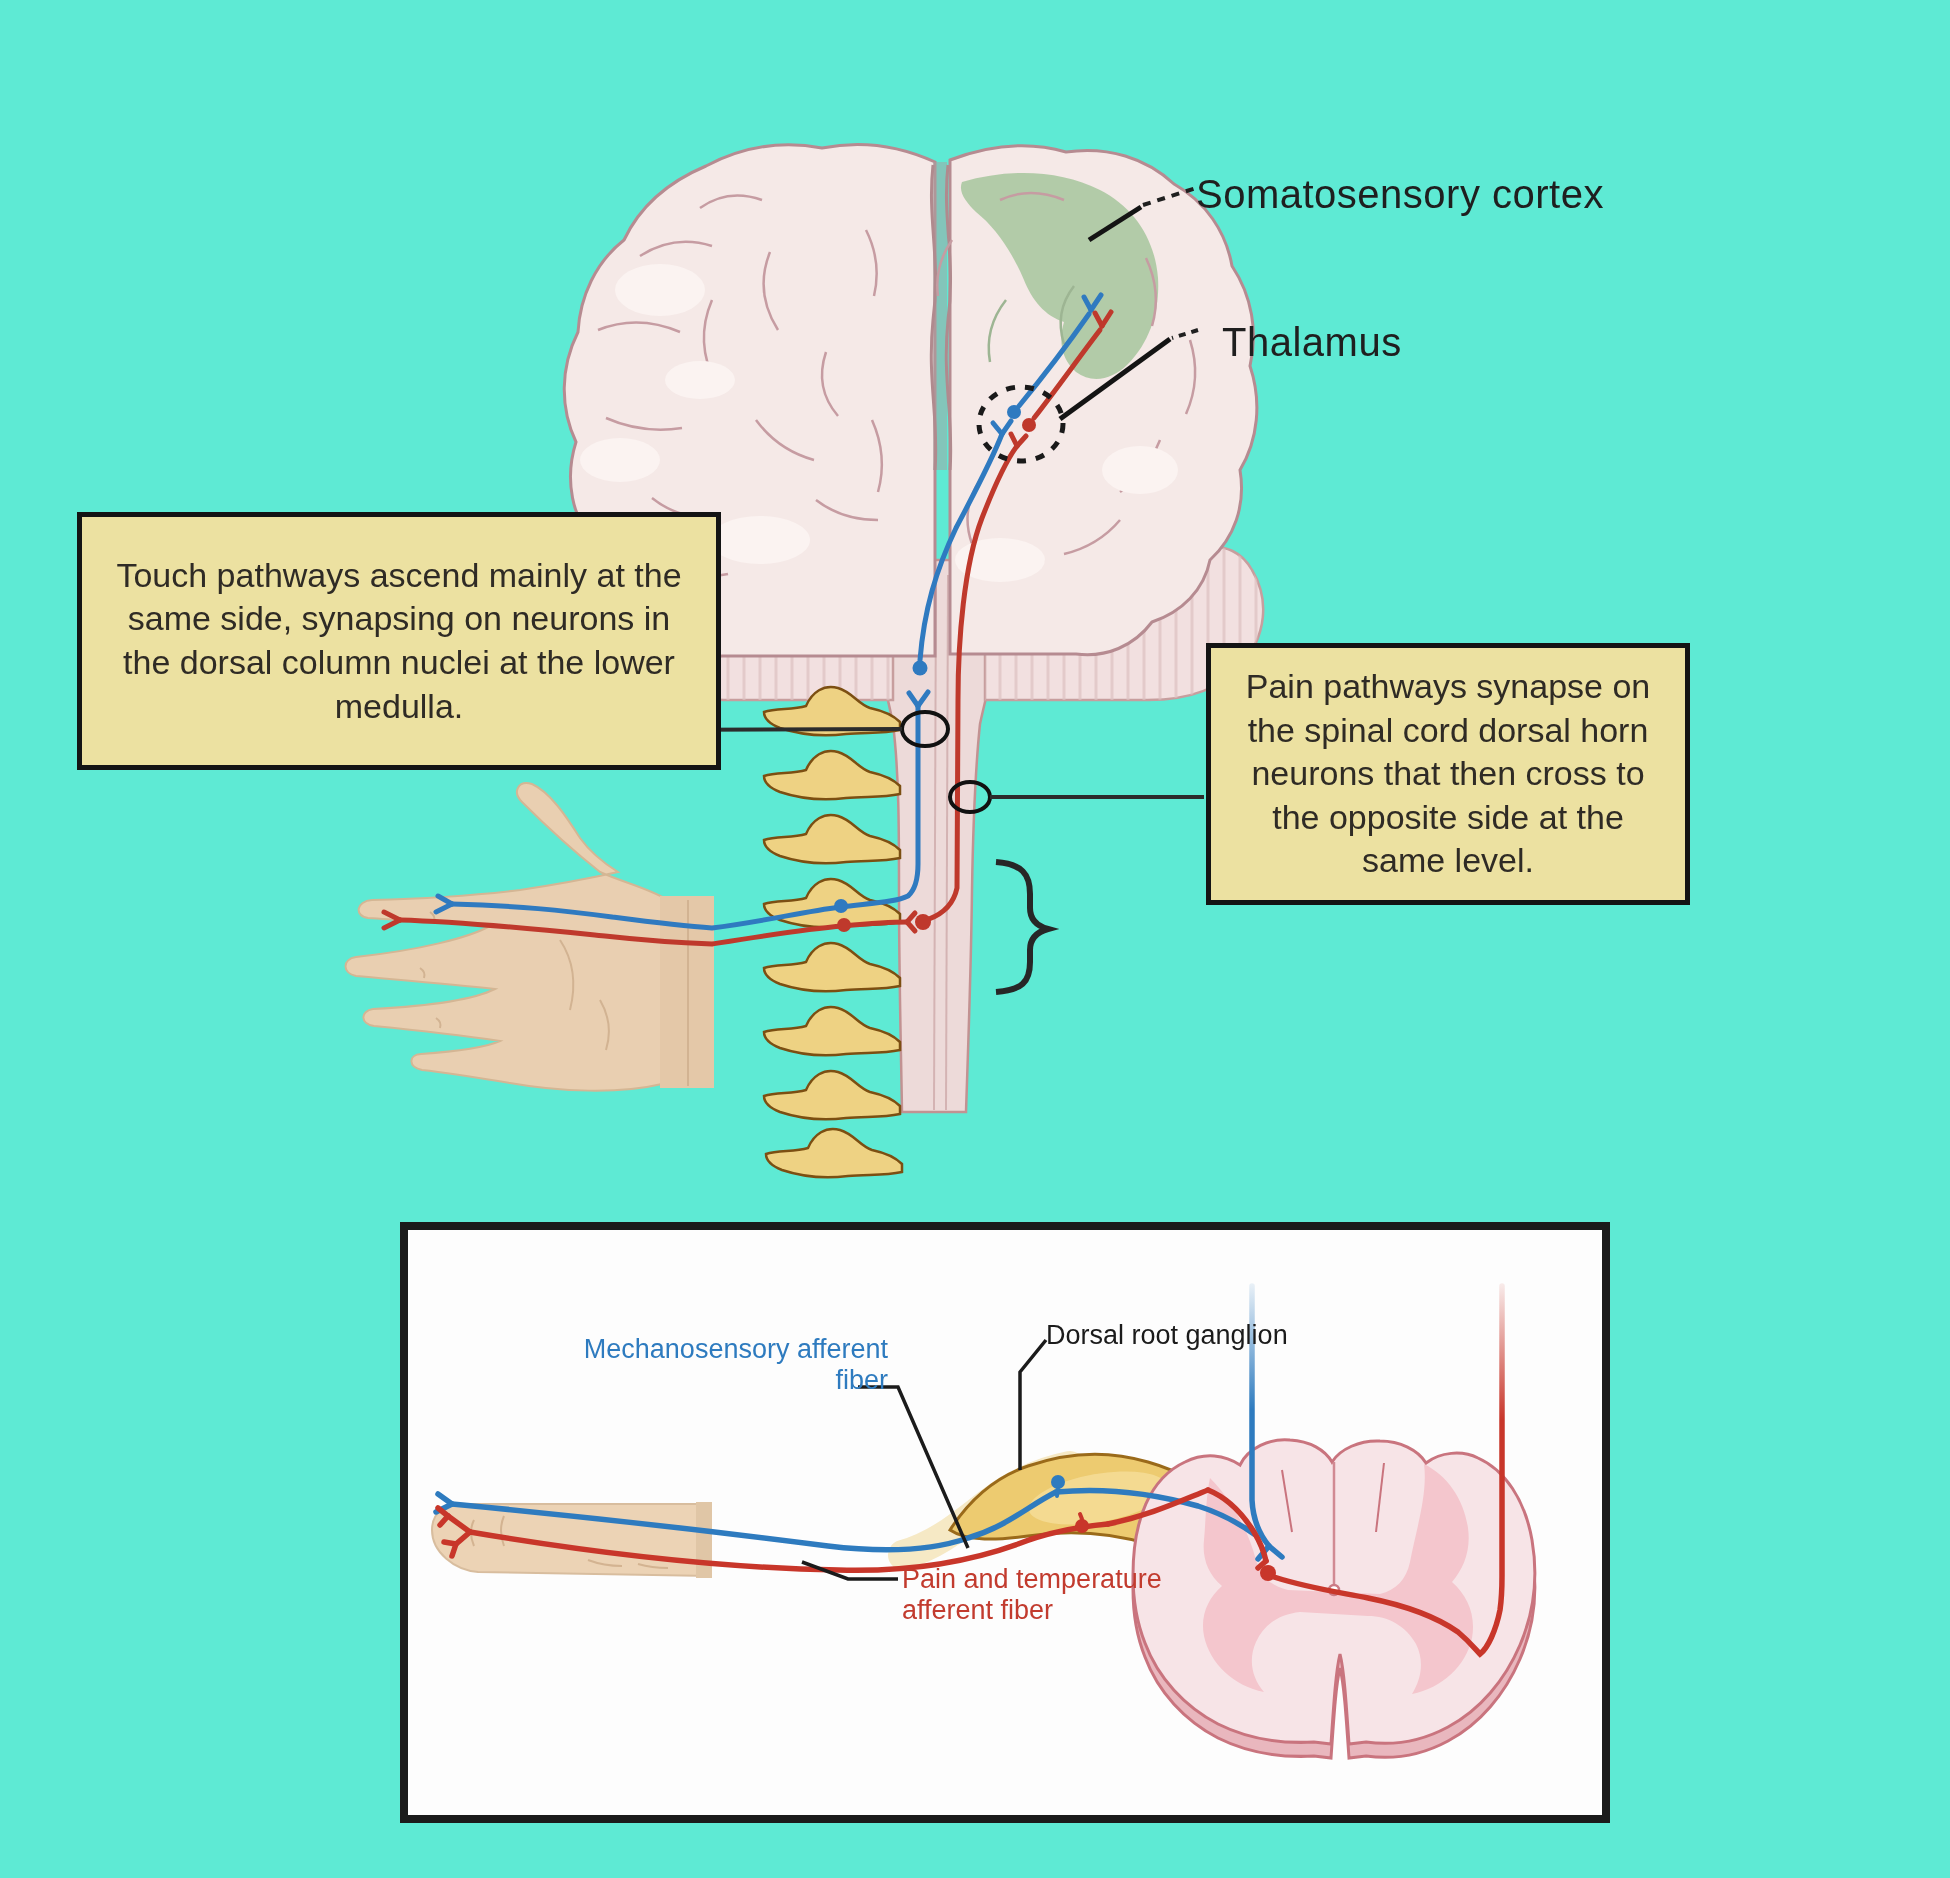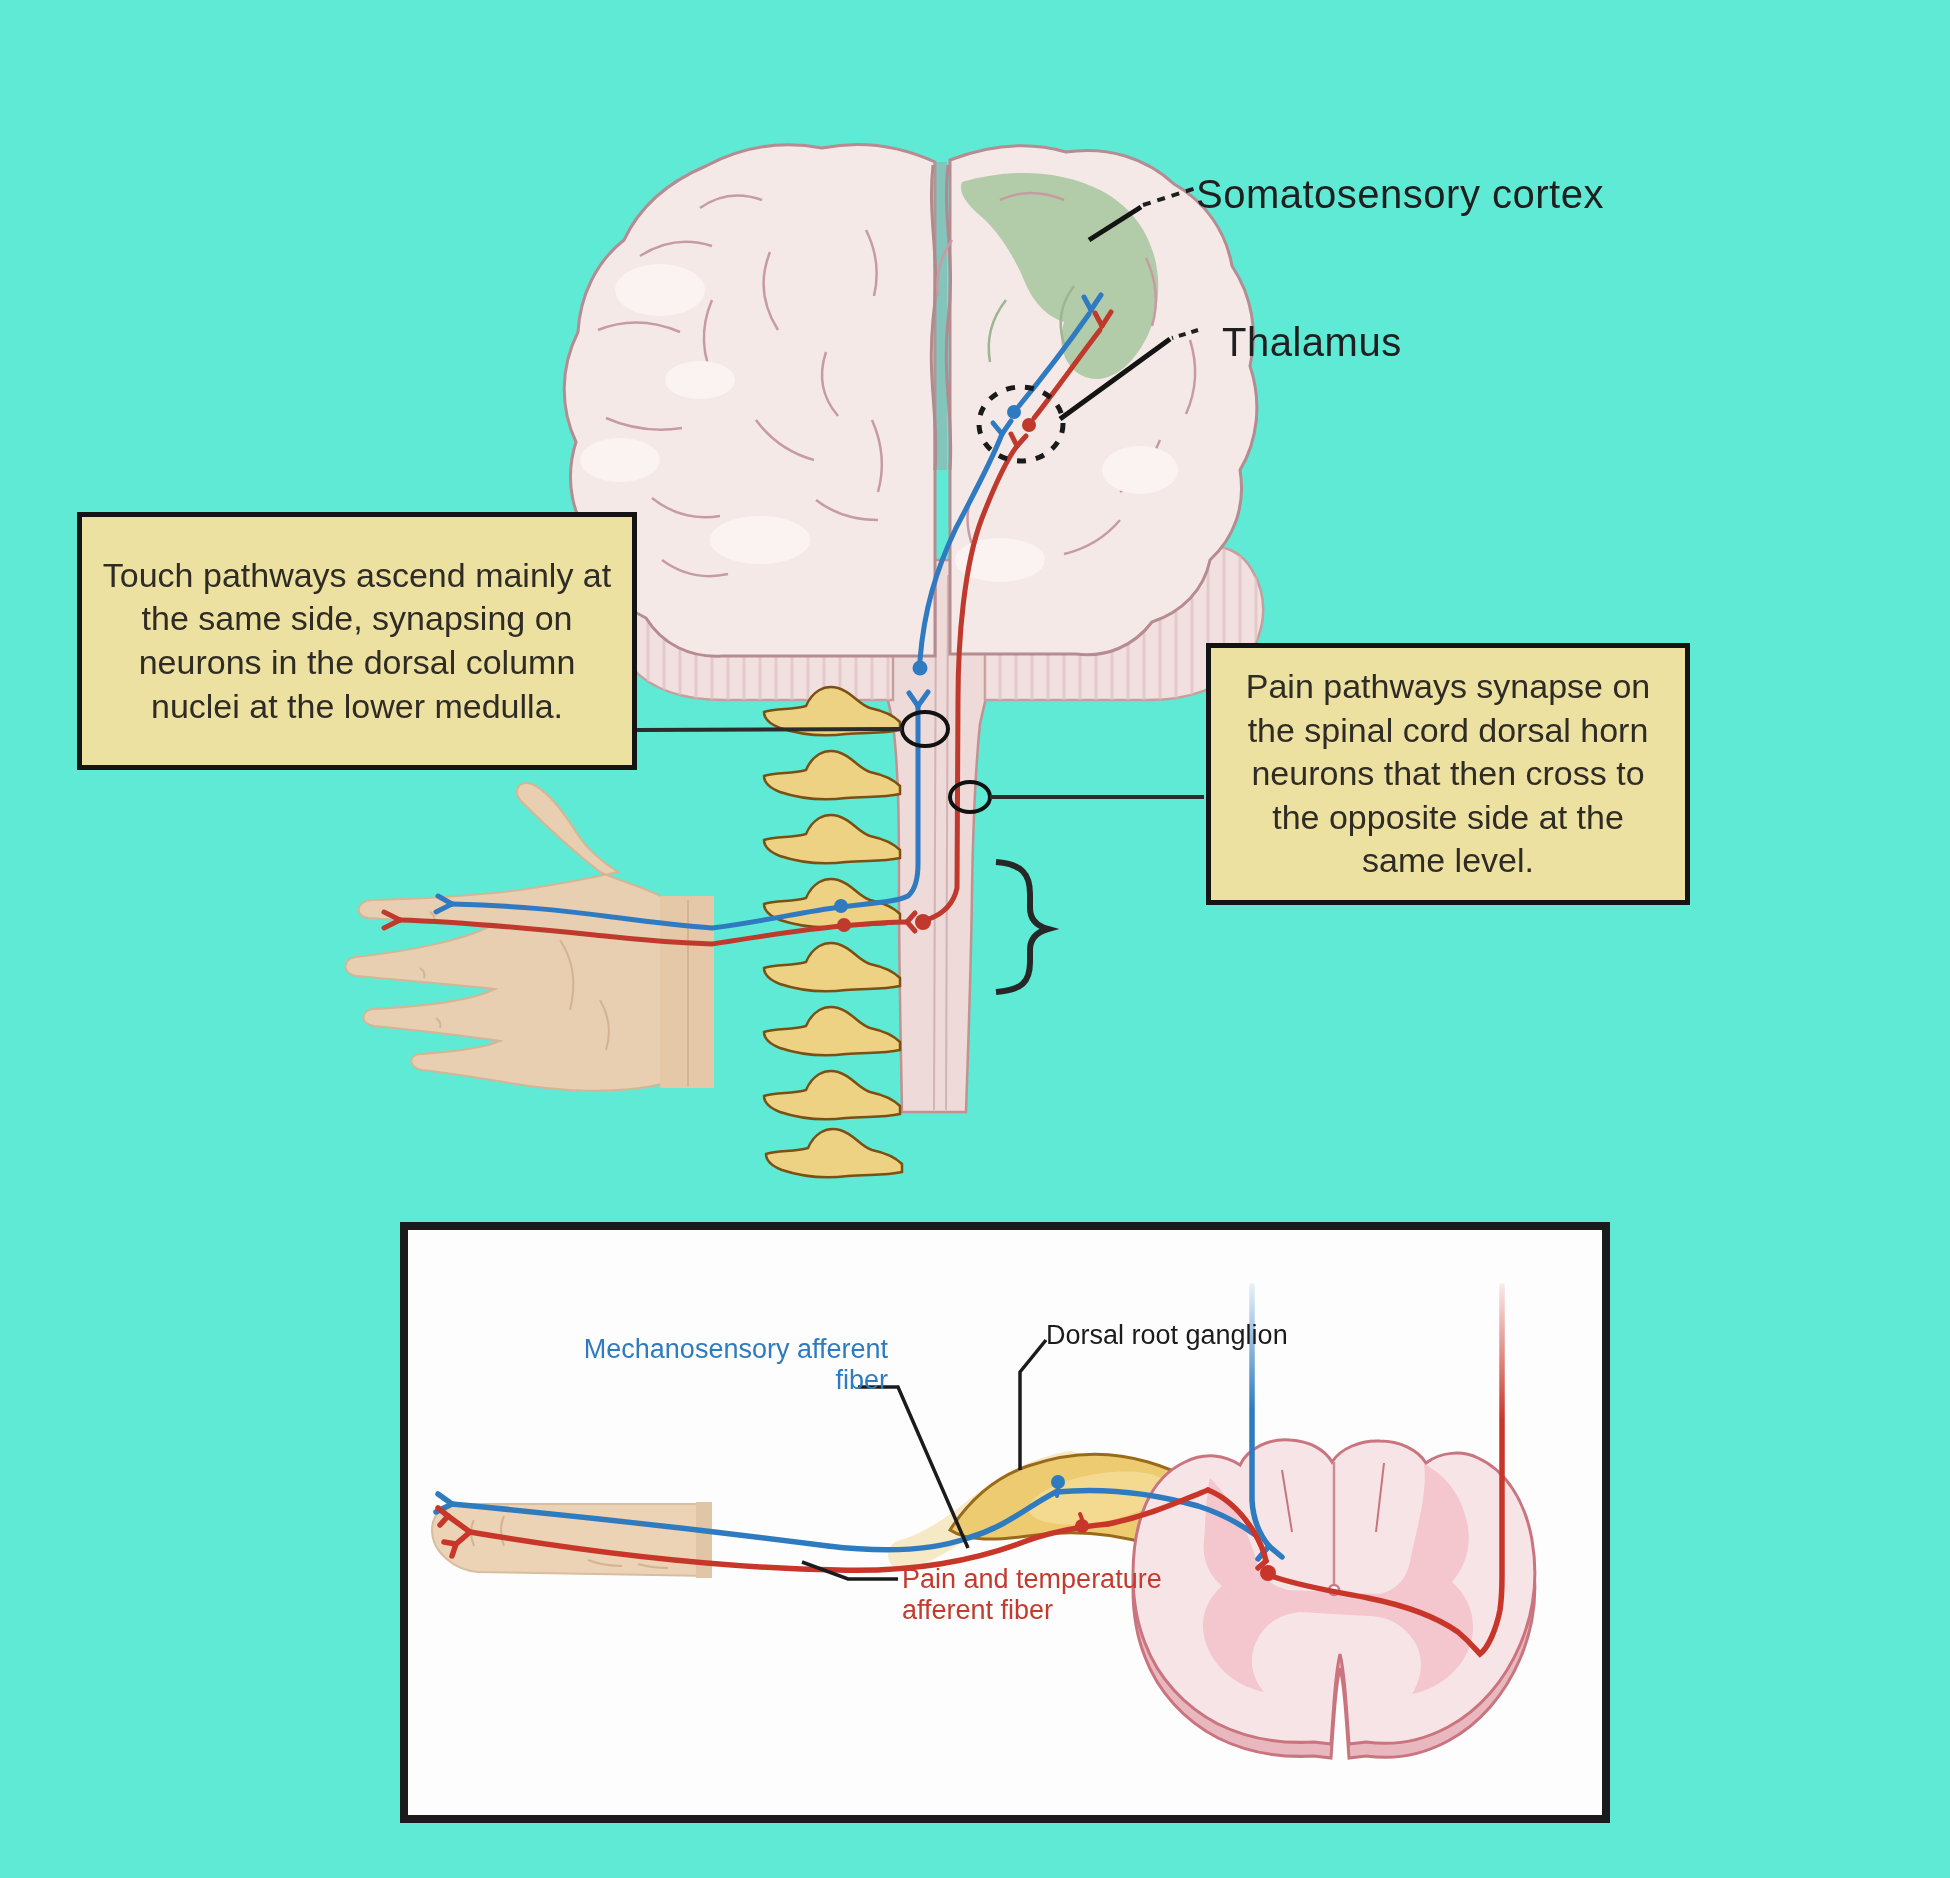--- a/index.html
+++ b/index.html
@@ -190,21 +190,21 @@
     <line x1="1143" y1="205" x2="1196" y2="188" stroke="#202020" stroke-width="4" stroke-dasharray="8 7"></line>
     <line x1="1170" y1="339" x2="1060" y2="419" stroke="#141414" stroke-width="5"></line>
     <line x1="1198" y1="330" x2="1172" y2="338" stroke="#202020" stroke-width="4" stroke-dasharray="7 6"></line>
     <path d="M996,862 C1022,864 1030,874 1030,894 L1030,908 C1030,920 1037,926 1048,929
              C1037,932 1030,938 1030,950 L1030,962 C1030,982 1022,990 996,992" fill="none" stroke="#272727" stroke-width="6"></path>
   </svg>
 
   <div class="lbl dark-label" style="left:1196px;top:172px;width:440px;">Somatosensory cortex</div>
   <div class="lbl dark-label" style="left:1222px;top:320px;width:240px;">Thalamus</div>
 
-  <div class="callout" style="left:77px;top:512px;width:560px;height:258px;">Touch pathways ascend mainly at the same side, synapsing on neurons in the dorsal column nuclei at the lower medulla.</div>
+  <div class="callout" style="left:77px;top:512px;width:644px;height:258px;">Touch pathways ascend mainly at the same side, synapsing on neurons in the dorsal column nuclei at the lower medulla.</div>
   <div class="callout" style="left:1206px;top:643px;width:484px;height:262px;">Pain pathways synapse on the spinal cord dorsal horn neurons that then cross to the opposite side at the same level.</div>
 
   <div id="panel">
     <svg id="svg-bottom" width="1194" height="585" viewBox="0 0 1194 585">
       <defs>
         <linearGradient id="fadeTop" x1="0" y1="0" x2="0" y2="1">
           <stop offset="0" stop-color="#fdfdfd" stop-opacity="1"></stop>
           <stop offset="1" stop-color="#fdfdfd" stop-opacity="0"></stop>
         </linearGradient>
       </defs>

